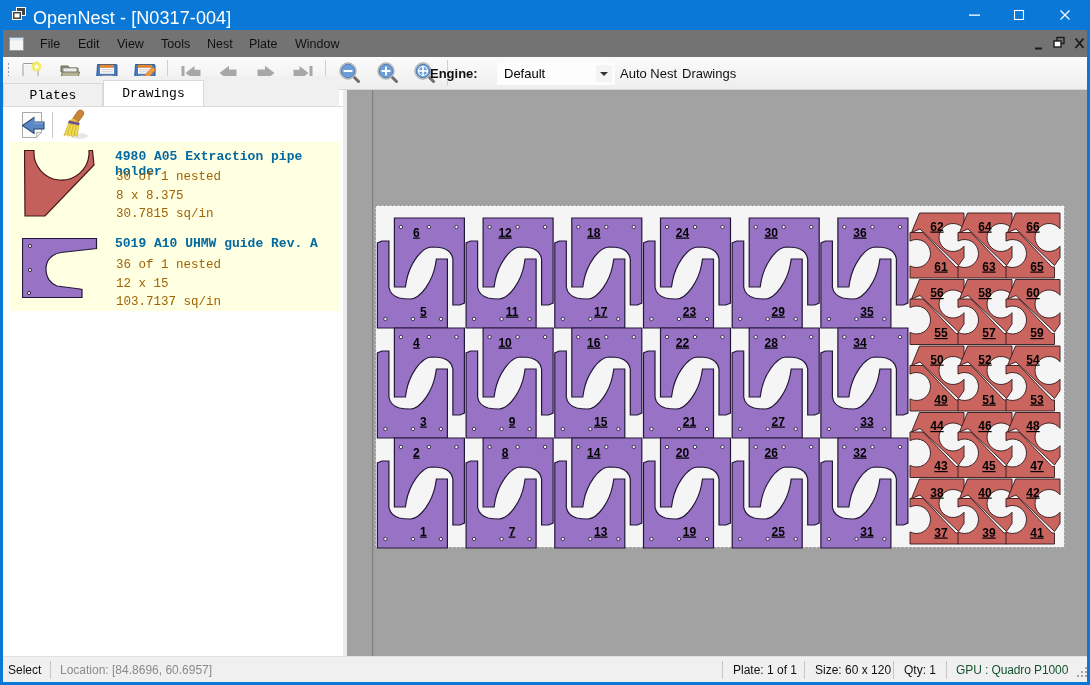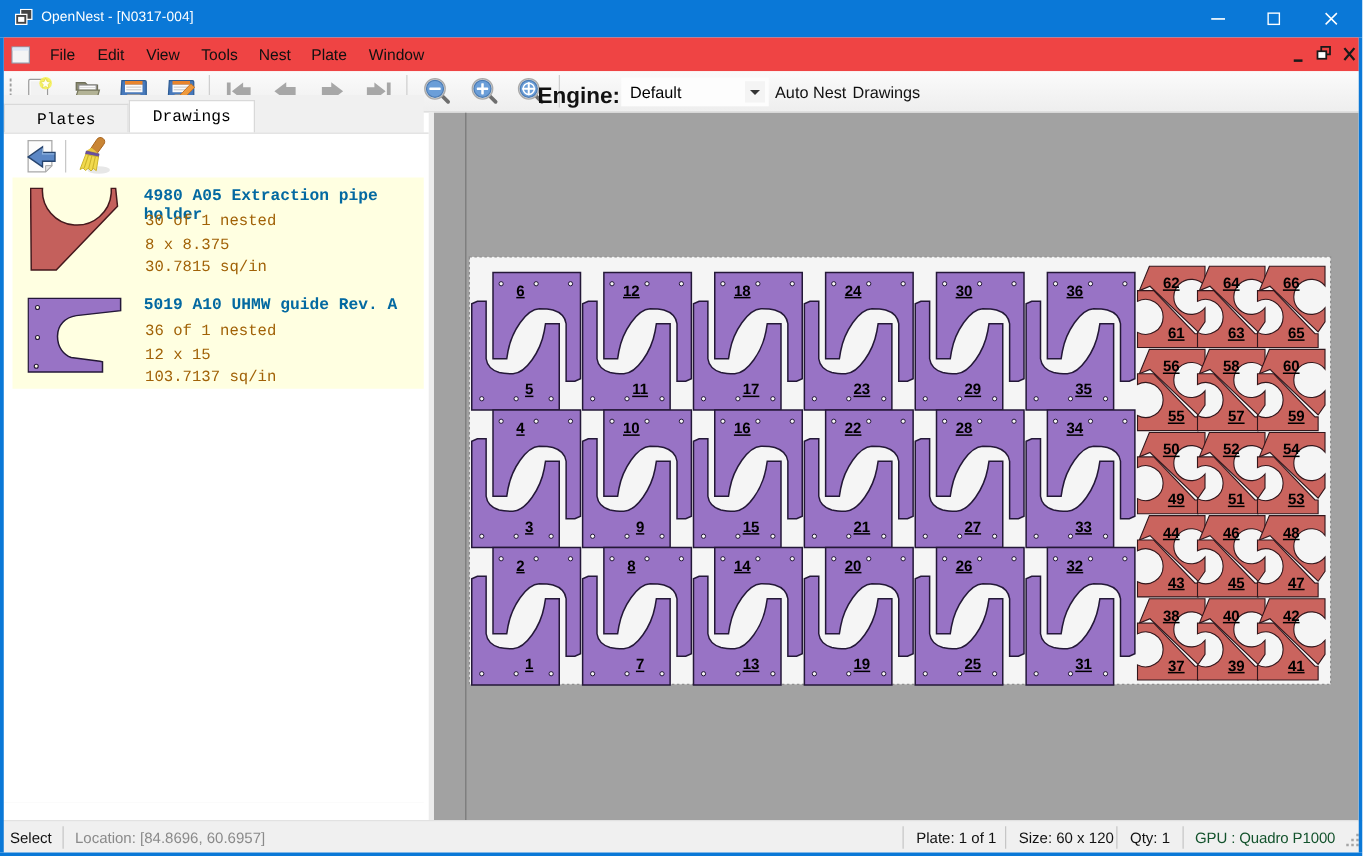--- a/index.html
+++ b/index.html
@@ -1,20 +1,20 @@
 <!DOCTYPE html>
 <html><head><meta charset="utf-8">
 <style>
 * { margin:0; padding:0; box-sizing:border-box; }
 html,body { width:1090px; height:685px; overflow:hidden; }
 body { font-family:"Liberation Sans", sans-serif; position:relative; background:#fff; }
 .abs { position:absolute; }
 #titlebar { position:absolute; left:0; top:0; width:1090px; height:30px; background:#0a78d7; color:#fff; }
-#titlebar .t { position:absolute; left:33px; top:7.5px; font-size:11px; letter-spacing:0.1px; }
-#menubar { position:absolute; left:3px; top:30px; width:1084px; height:27px; background:#ef4444; }
+#titlebar .t { position:absolute; left:33px; top:7.5px; font-size:18px; letter-spacing:0.1px; }
+#menubar { position:absolute; left:3px; top:30px; width:1084px; height:27px; background:#737373; }
 .mi { position:absolute; top:7px; font-size:12.5px; color:#111; }
 #toolbar { position:absolute; left:3px; top:57px; width:1084px; height:33px; background:linear-gradient(#fbfbfb,#eeeeee); border-bottom:1px solid #d6d6d6; }
 #toolbar .grip { position:absolute; left:4px; top:5px; width:3px; height:22px; background-image:radial-gradient(circle, #9a9a9a 35%, transparent 40%); background-size:3px 4px; }
 .tbi { position:absolute; top:4px; }
 .tsep { position:absolute; top:3px; width:1px; height:26px; background:#cfcfcf; }
 #toolbar .lab { position:absolute; top:9px; font-size:13px; color:#111; }
 #combo { position:absolute; left:494px; top:5px; width:118px; height:23px; background:#fdfdfd; }
 #combo .arr { position:absolute; right:3px; top:3px; width:16px; height:17px; background:#f4f4f4; }
 #combo .arr:after { content:""; position:absolute; left:4px; top:7px; border:4px solid transparent; border-top-color:#333; }
 #lpanel { position:absolute; left:3px; top:76px; width:336px; height:566px; background:#f0f0f0;font-family:Liberation Mono, monospace; }
@@ -134,21 +134,21 @@
     </svg>
     <svg class="tbi" style="left:410px" width="24" height="24" viewBox="0 0 24 24">
       <line x1="15" y1="15" x2="20.5" y2="20.5" stroke="#6e6e6e" stroke-width="3" stroke-linecap="round"></line>
       <circle cx="10" cy="10" r="8.2" fill="#d9d9d9" stroke="#aaa"></circle>
       <circle cx="10" cy="10" r="6.8" fill="#6b9ed8" stroke="#4d7cb4"></circle>
       <circle cx="10" cy="10" r="4.5" fill="none" stroke="#fff" stroke-width="1.2"></circle>
       <rect x="4.8" y="9.2" width="10.4" height="1.6" fill="#fff"></rect>
       <rect x="9.2" y="4.8" width="1.6" height="10.4" fill="#fff"></rect>
     </svg>
     <div class="tsep" style="left:444px"></div>
-<span class="lab" style="left:427px;font-weight:bold;font-size:18px">Engine:</span>
+<span class="lab" style="left:427px;font-weight:bold;font-size:13px">Engine:</span>
 <div id="combo">
       <span style="position:absolute;left:7px;top:4px;font-size:13px">Default</span>
       <div class="arr"></div>
     </div>
 <span class="lab" style="left:617px">Auto Nest</span>
 <span class="lab" style="left:679px">Drawings</span>
 </div>
 <div id="lpanel">
   <div class="tab" id="tab1">Plates</div>
   <div class="tab" id="tab2">Drawings</div>

